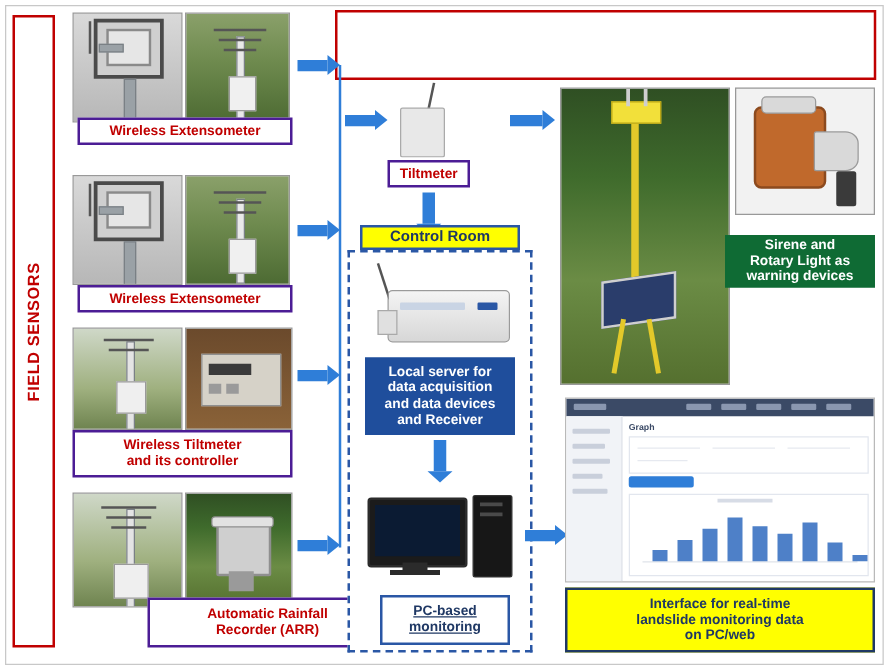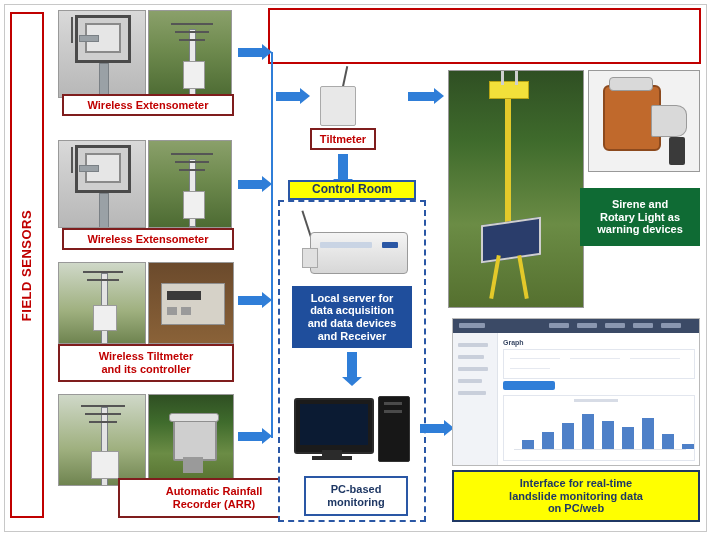--- a/index.html
+++ b/index.html
@@ -25,22 +25,22 @@
     transform:rotate(-90deg);
     white-space:nowrap;
     color:#c00000; font-weight:bold; font-size:13px; letter-spacing:0.5px;
   }
   
   .lbl {
     position:absolute; box-sizing:border-box;
     text-align:center; font-weight:bold; line-height:1.15;
     display:flex; align-items:center; justify-content:center;
   }
-  .lbl-red-border { border:2px solid #7f1d1d; color:#c00000; background:#ffffff; }
-  .lbl-blue-border { border:2px solid #2a57a5; color:#1f3864; background:#ffffff; }
+  .lbl-red-border { border:2px solid #4c1d95; color:#c00000; background:#ffffff; }
+  .lbl-blue-border { border:2px solid #2a57a5; color:#1f3864; background:#ffffff;text-decoration:underline; }
   .lbl-blue-fill { background:#1f4e9c; color:#ffffff; border:1px solid #1f4e9c; }
   .lbl-green-fill { background:#0f6b34; color:#ffffff; border:1px solid #0f6b34; }
   .lbl-yellow { background:#ffff00; color:#1f3864; border:2px solid #1f3864; }
   .lbl-yellow-plain { background:#ffff00; color:#1f3864; border:2px solid #2a57a5; }
 
   
   .title-box {
     position:absolute; left:268px; top:8px; width:433px; height:56px;
     border:2px solid #c00000; box-sizing:border-box; background:#ffffff;
     text-align:center;
@@ -324,21 +324,21 @@
   <div style="position:absolute; left:72px; top:184px; width:4px; height:44px; background:#e3c92a; transform:rotate(-10deg);"></div>
 </div>
 
 <div class="photo ph-border ph-white" style="left:588px; top:70px; width:112px; height:102px;">
   <div class="siren-drum" style="left:14px; top:14px; width:54px; height:62px;"></div>
   <div style="position:absolute; left:20px; top:6px; width:42px; height:12px; background:#d9d9d9; border:1px solid #9a9a9a; border-radius:4px;"></div>
   <div class="siren-cone" style="left:62px; top:34px; width:34px; height:30px;"></div>
   <div style="position:absolute; left:80px; top:66px; width:16px; height:28px; background:#3a3a3a; border-radius:2px;"></div>
 </div>
 
-<div class="lbl lbl-green-fill cap" style="left:580px; top:188px; width:120px; height:58px; flex-direction:column;">
+<div class="lbl lbl-green-fill cap" style="left:580px; top:188px; width:120px; height:42px; flex-direction:column;">
   <div>Sirene and</div>
   <div>Rotary Light as</div>
   <div>warning devices</div>
 </div>
 
 <div class="dash">
   <div class="dash-top">
     <div class="dt" style="left:6px; width:26px;"></div>
     <div class="dt" style="left:96px; width:20px;"></div>
     <div class="dt" style="left:124px; width:20px;"></div>

